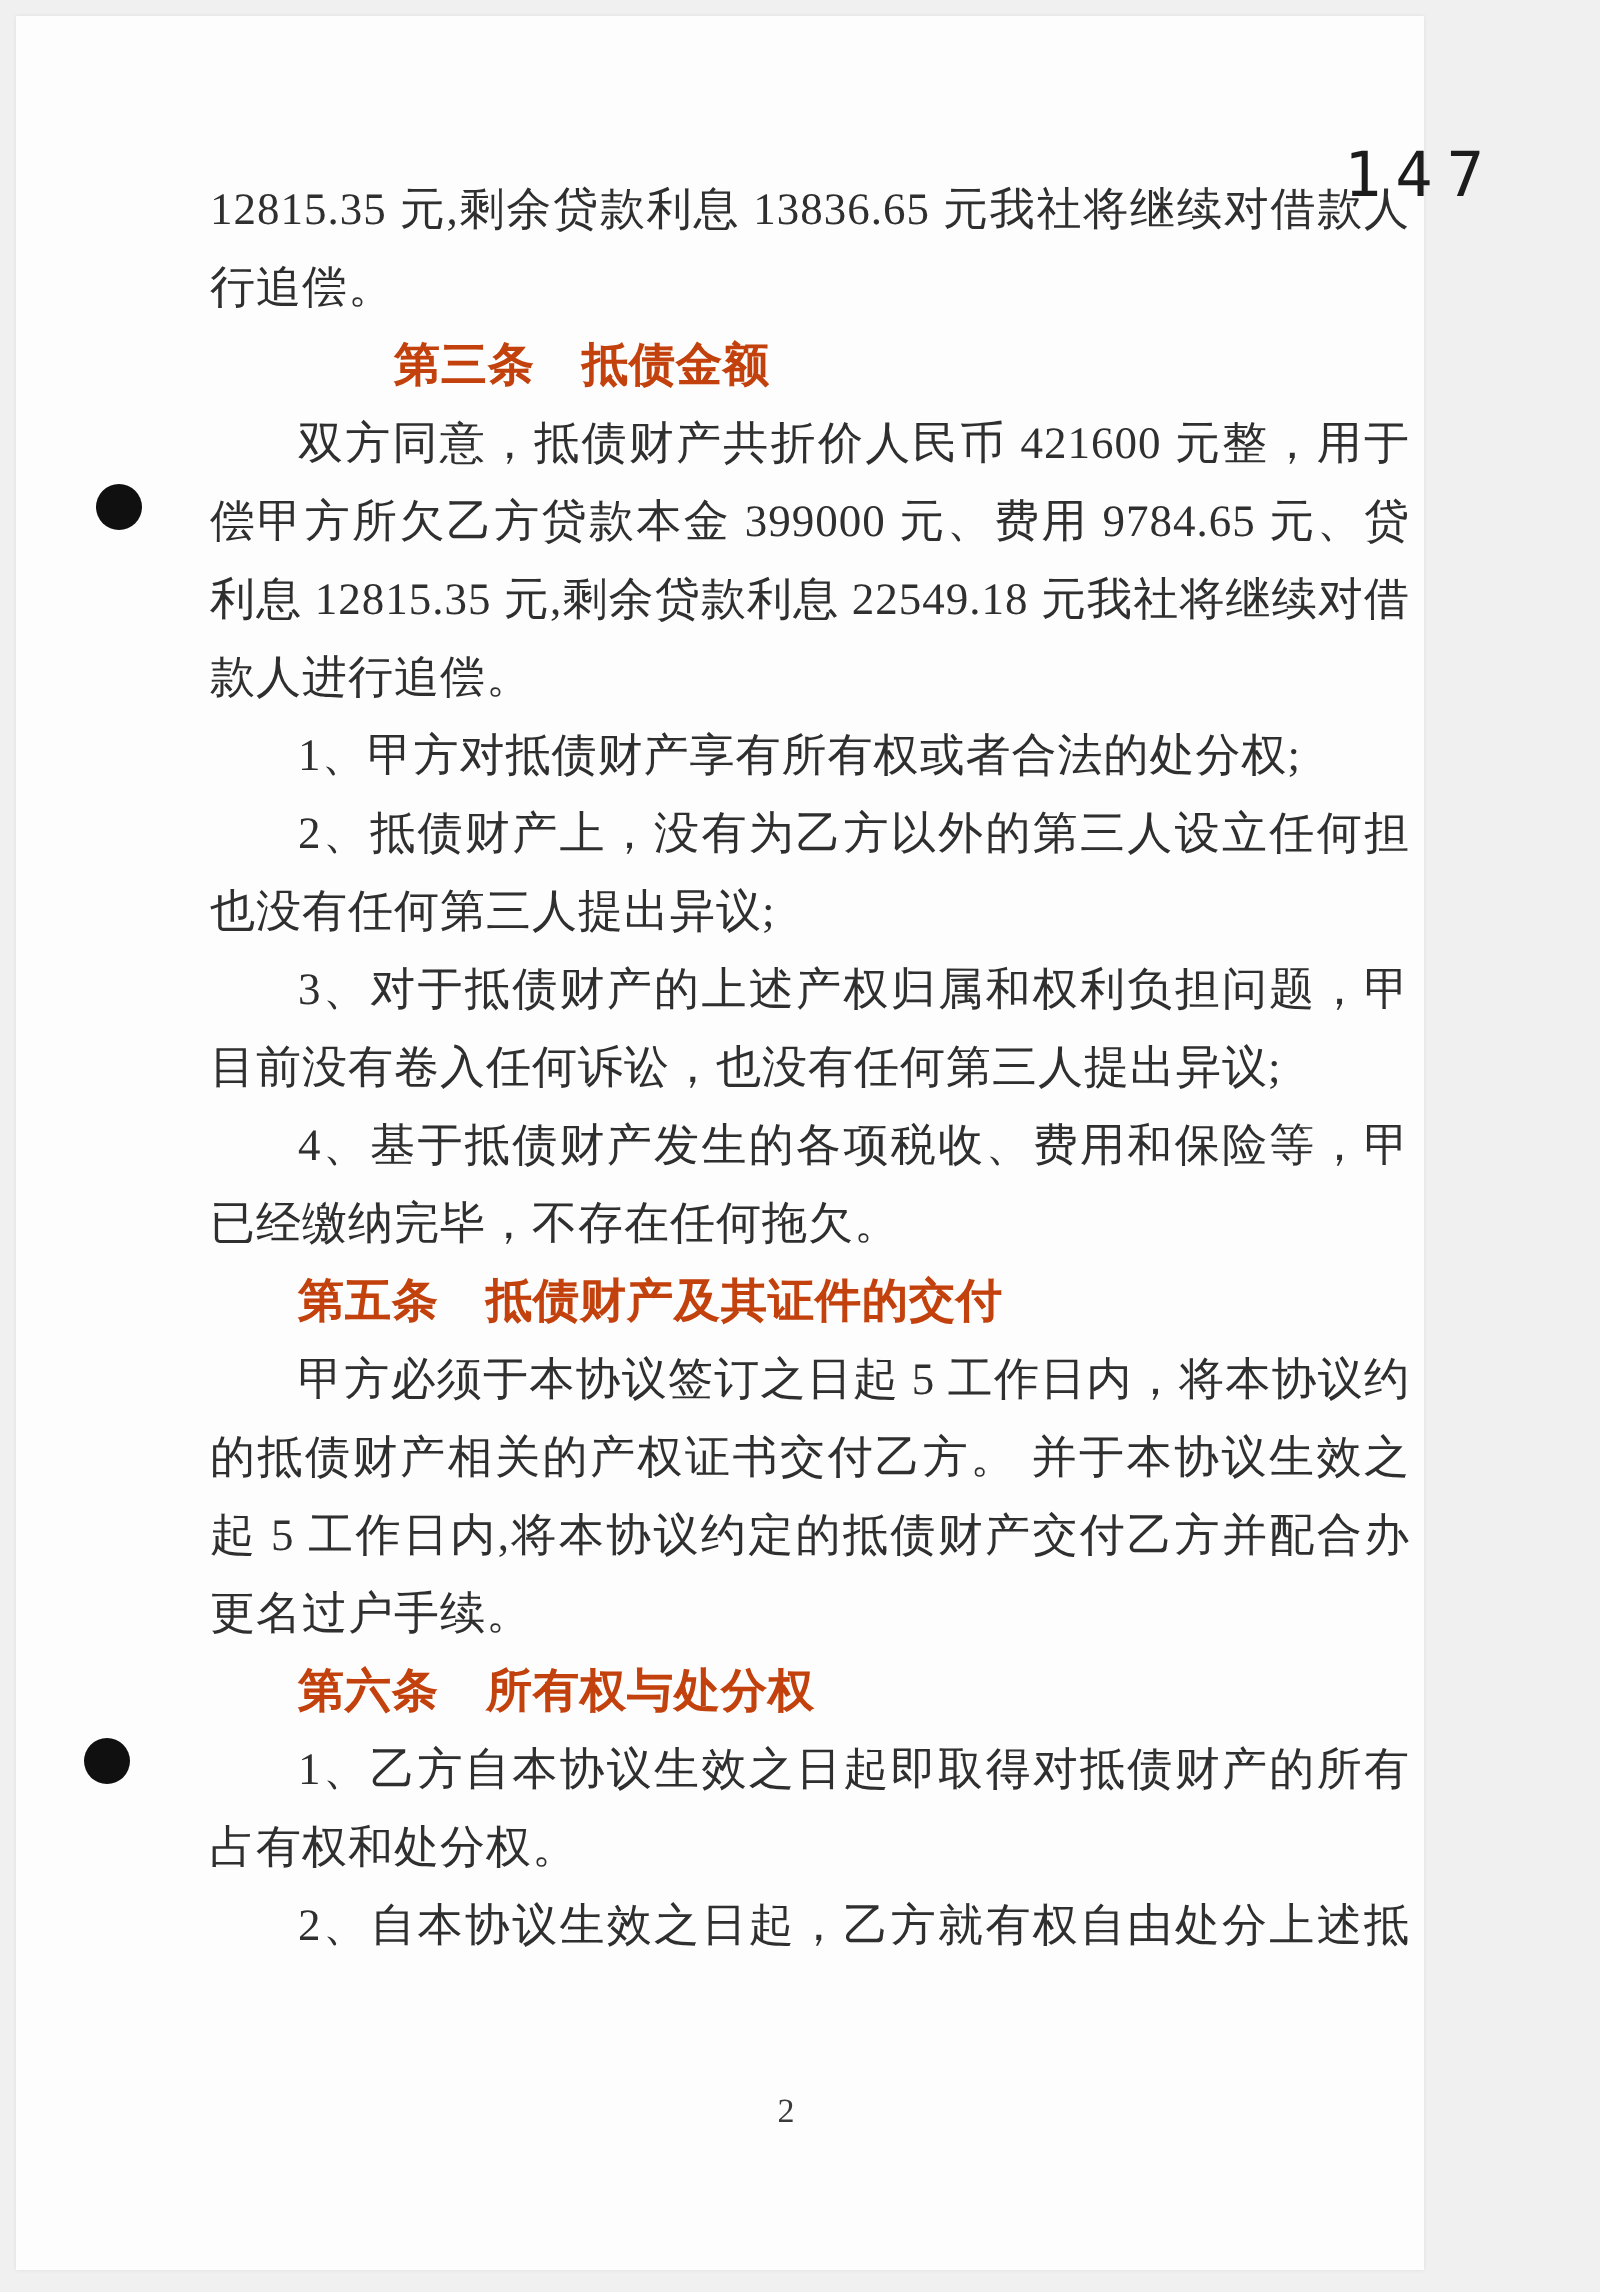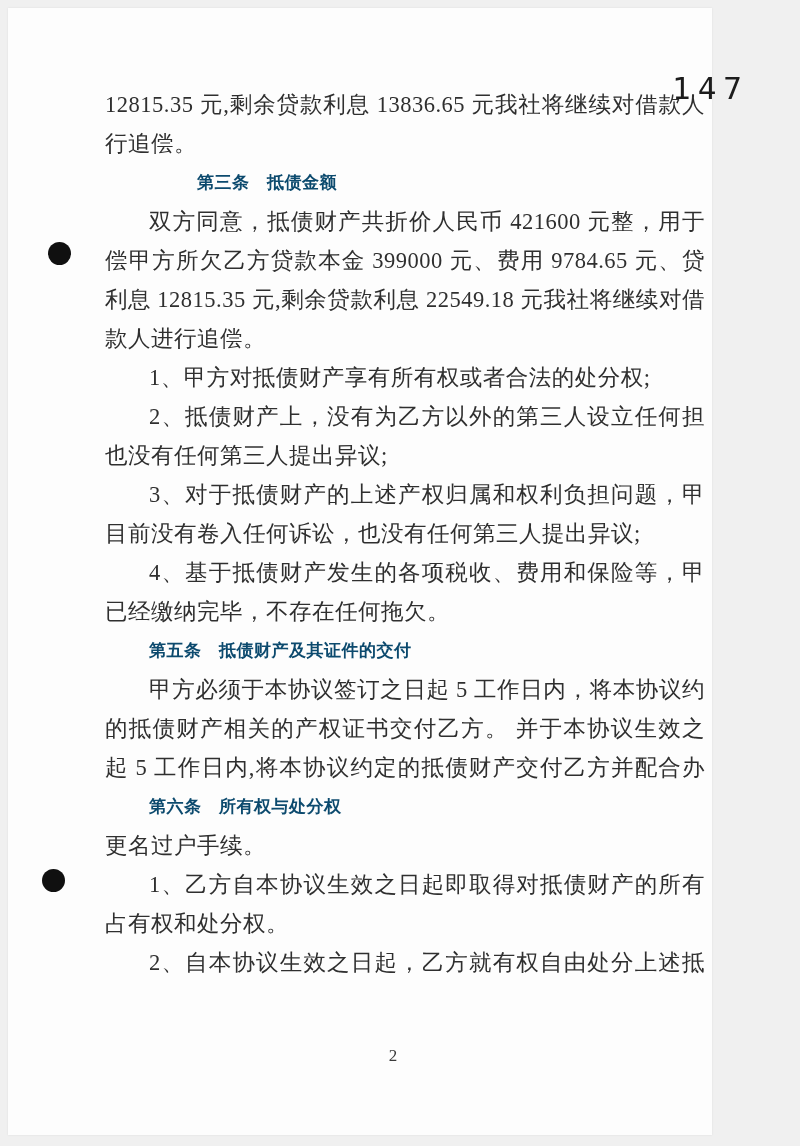--- a/index.html
+++ b/index.html
@@ -60,22 +60,22 @@
   .j {
     white-space: normal;
     text-align: justify;
     text-align-last: justify;
   }
   .ind1 { padding-left: 44px; }
   .ind2 { padding-left: 92px; }
   .heading {
     font-family: "Liberation Sans", sans-serif;
     font-weight: bold;
-    font-size: 17px;
-    color: #0c4a6e;
+    font-size: 23px;
+    color: #c2410c;
   }
   .footer {
     position: absolute;
     left: 0;
     top: 1038px;
     width: 770px;
     text-align: center;
     font-size: 17px;
     color: #3a3a3a;
     font-family: "Liberation Serif", serif;
@@ -103,22 +103,22 @@
     <div class="line ind1 j">2、抵债财产上，没有为乙方以外的第三人设立任何担保</div>
     <div class="line">也没有任何第三人提出异议;</div>
     <div class="line ind1 j">3、对于抵债财产的上述产权归属和权利负担问题，甲方</div>
     <div class="line">目前没有卷入任何诉讼，也没有任何第三人提出异议;</div>
     <div class="line ind1 j">4、基于抵债财产发生的各项税收、费用和保险等，甲方</div>
     <div class="line">已经缴纳完毕，不存在任何拖欠。</div>
     <div class="line heading ind1">第五条　抵债财产及其证件的交付</div>
     <div class="line ind1 j">甲方必须于本协议签订之日起 5 工作日内，将本协议约定</div>
     <div class="line j">的抵债财产相关的产权证书交付乙方。 并于本协议生效之日</div>
     <div class="line j">起 5 工作日内,将本协议约定的抵债财产交付乙方并配合办理</div>
+    <div class="line">更名过户手续。</div>
     <div class="line heading ind1">第六条　所有权与处分权</div>
-    <div class="line">更名过户手续。</div>
     <div class="line ind1 j">1、乙方自本协议生效之日起即取得对抵债财产的所有权、</div>
     <div class="line">占有权和处分权。</div>
     <div class="line ind1 j">2、自本协议生效之日起，乙方就有权自由处分上述抵债</div>
   </div>
 
   <div class="footer">2</div>
 
 </div>
 
 </body></html>

